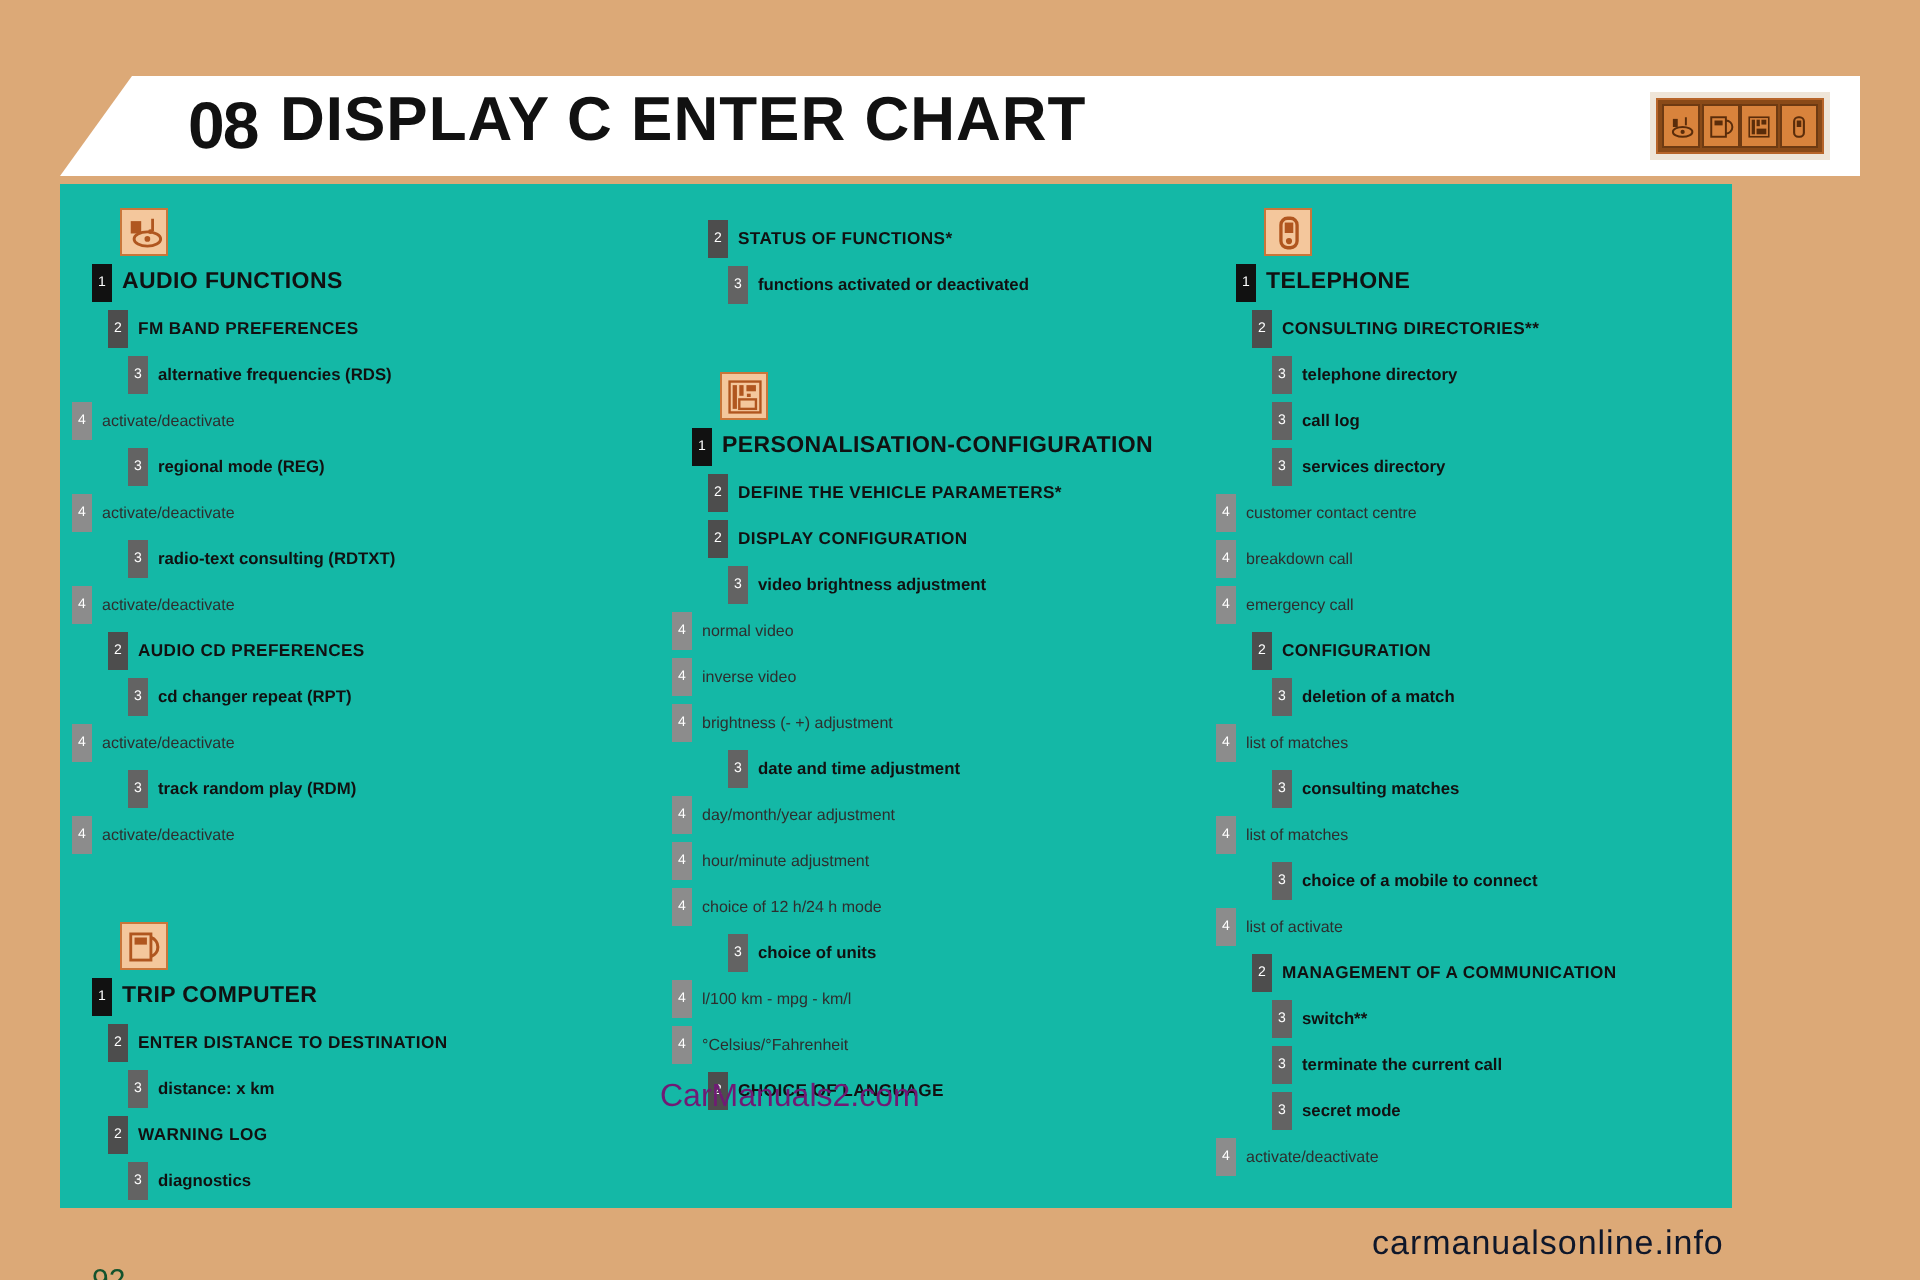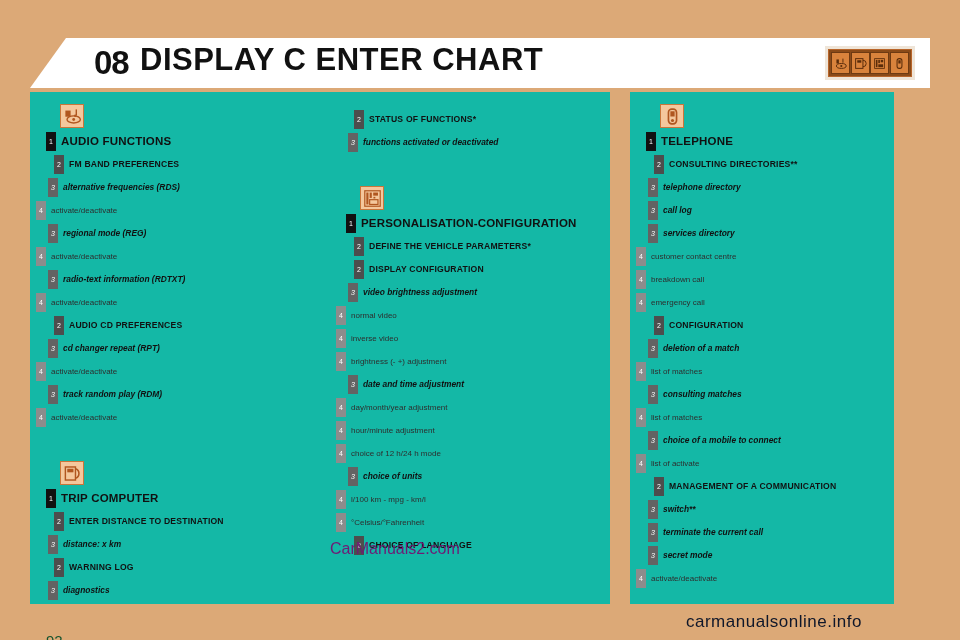--- a/index.html
+++ b/index.html
@@ -45,21 +45,21 @@
   .hi svg{display:block;}
 
   
   .panel{
     position:absolute;top:92px;height:512px;
     background:#14b8a6;
     box-sizing:border-box;
   }
   #panel-left{left:30px;width:300px;}
   #panel-mid{left:330px;width:280px;}
-  #panel-right{left:630px;width:264px;}
+  #panel-right{left:602px;width:264px;}
 
   .panel-inner{position:relative;padding:0;height:100%;}
 
   
   .row{
     display:flex;align-items:flex-start;
     margin:0 0 4px 0;
   }
   .marker{
     width:10px;min-width:10px;height:19px;
@@ -75,21 +75,21 @@
   .m4{background:#8c8c8c;}
 
   .lbl{font-size:8.5px;line-height:11px;padding-top:4px;color:#111;}
   .lvl1 .lbl{font-size:11.5px;font-weight:bold;letter-spacing:0.2px;}
   .lvl2 .lbl{font-size:8.6px;font-weight:bold;letter-spacing:0.2px;}
   .lvl3 .lbl{font-size:8.4px;font-weight:bold;}
   .lvl4 .lbl{font-size:8px;font-weight:normal;color:#2e2e2e;}
 
   .ind1{margin-left:10px;}
   .ind2{margin-left:18px;}
-  .ind3{margin-left:12px;font-style:italic;}
+  .ind3{margin-left:28px;}
   .ind4{}
 
   
   .sec-icon{
     width:24px;height:24px;
     background:#f4c79c;border:1px solid #c9763a;
     margin:0 0 4px 24px;
     display:flex;align-items:center;justify-content:center;
     box-sizing:border-box;
   }
@@ -185,21 +185,21 @@
       <div class="row lvl3 ind3">
         <span class="marker m3">3</span>
         <span class="lbl">regional mode (REG)</span>
       </div>
       <div class="row lvl4 ind4">
         <span class="marker m4">4</span>
         <span class="lbl">activate/deactivate</span>
       </div>
       <div class="row lvl3 ind3">
         <span class="marker m3">3</span>
-        <span class="lbl">radio-text information (RDTXT)</span>
+        <span class="lbl">radio-text consulting (RDTXT)</span>
       </div>
       <div class="row lvl4 ind4">
         <span class="marker m4">4</span>
         <span class="lbl">activate/deactivate</span>
       </div>
       <div class="row lvl2 ind2">
         <span class="marker m2">2</span>
         <span class="lbl">AUDIO CD PREFERENCES</span>
       </div>
       <div class="row lvl3 ind3">

